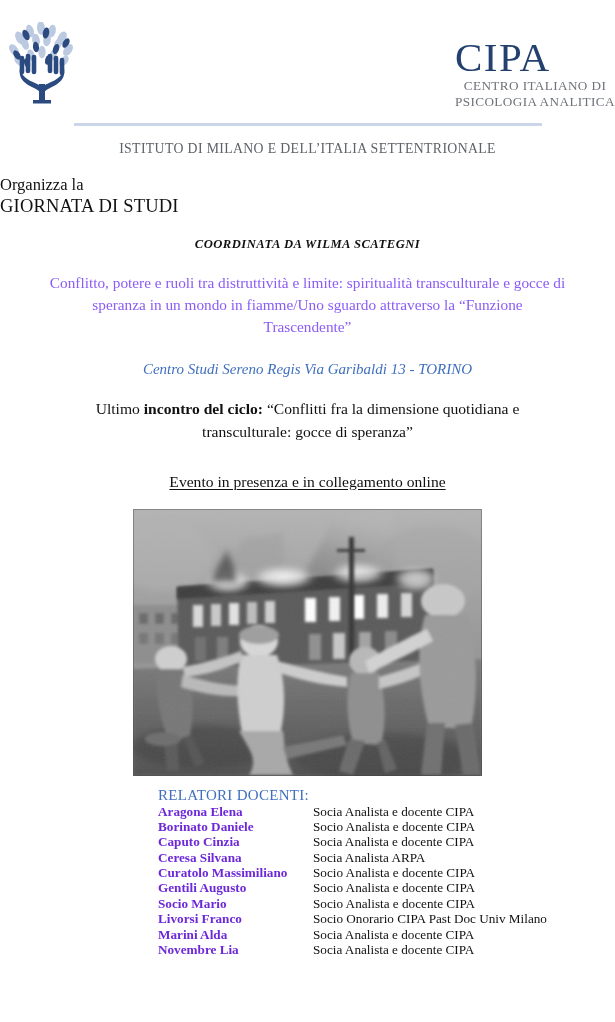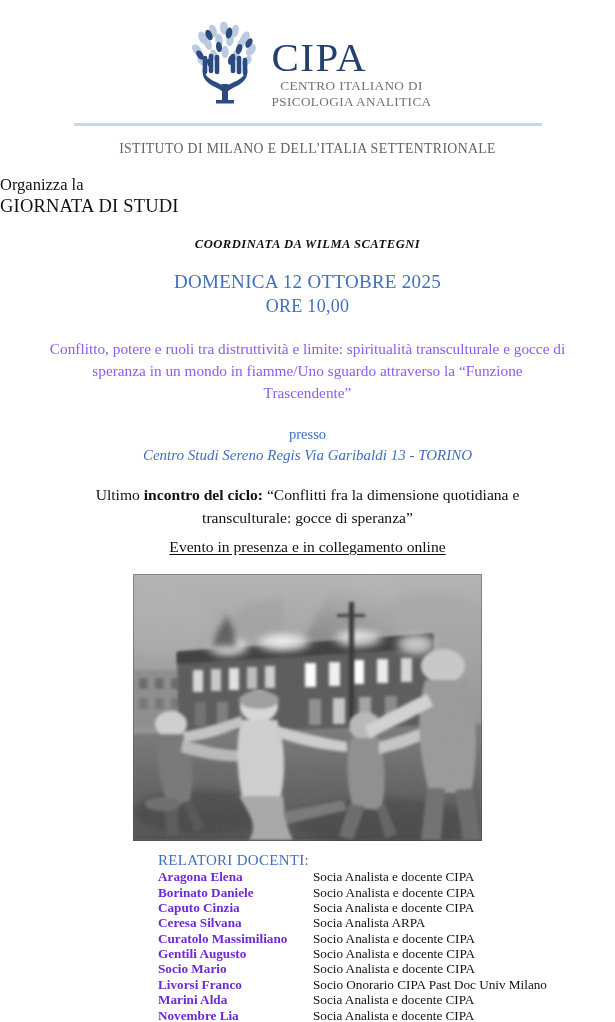--- a/index.html
+++ b/index.html
@@ -21,21 +21,21 @@
     width: 615px;
     height: 1022px;
     position: relative;
     box-sizing: border-box;
   }
 
   
   .logo-block {
     margin-top: 22px;
     display: flex;
-    justify-content: center;
+    justify-content: space-between;
     align-items: flex-start;
   }
   .logo-mark {
     width: 84px;
     height: 82px;
     flex: 0 0 auto;
     margin-right: 4px;
   }
   .logo-text {
     display: flex;
@@ -152,21 +152,21 @@
     margin: 19px auto 0 auto;
     width: 470px;
     font-size: 15.6px;
     line-height: 1.45;
     color: #111111;
   }
   .ciclo b { font-weight: bold; }
 
   .evento {
     text-align: center;
-    margin-top: 9px;
+    margin-top: 29px;
     font-size: 15.6px;
     color: #111111;
     text-decoration: underline;
     text-underline-offset: 2px;
   }
 
   
   .photo-wrap {
     margin: 18px auto 0 auto;
     width: 349px;
@@ -270,33 +270,28 @@
 
   <div class="istituto">ISTITUTO DI MILANO E DELL’ITALIA SETTENTRIONALE</div>
 
   <div class="organizza">
     <span>Organizza la</span>
     <span class="giornata">GIORNATA DI STUDI</span>
   </div>
 
   <div class="coordinata">COORDINATA DA WILMA SCATEGNI</div>
 
-  <div class="datetime">
-    <span class="d-line">DOMENICA 12 OTTOBRE 2025</span>
-    <span class="t-line">ORE 10,00</span>
-  </div>
 
   <div class="maintitle">
     <span>Conflitto, potere e ruoli tra distruttività e limite: spiritualità transculturale e</span>
     <span>gocce di speranza in un mondo in fiamme/Uno sguardo attraverso</span>
     <span>la “Funzione Trascendente”</span>
   </div>
 
   <div class="venue">
-    <span class="presso">presso</span>
     <span class="address">Centro Studi Sereno Regis  Via Garibaldi 13 - TORINO</span>
   </div>
 
   <div class="ciclo">
     <span>Ultimo </span><b>incontro del ciclo:</b><span> “Conflitti fra la dimensione quotidiana e</span>
     <span>transculturale: gocce di speranza”</span>
   </div>
 
   <div class="evento">Evento in presenza e in collegamento online</div>
 

